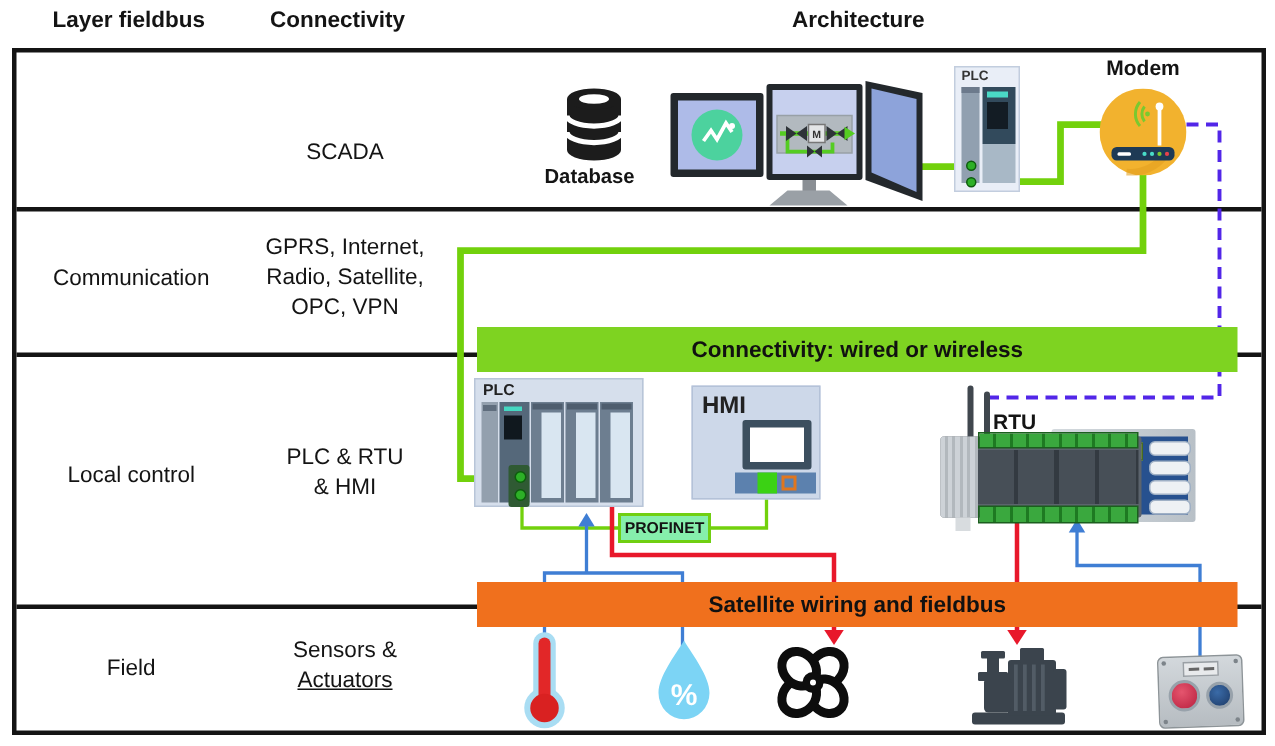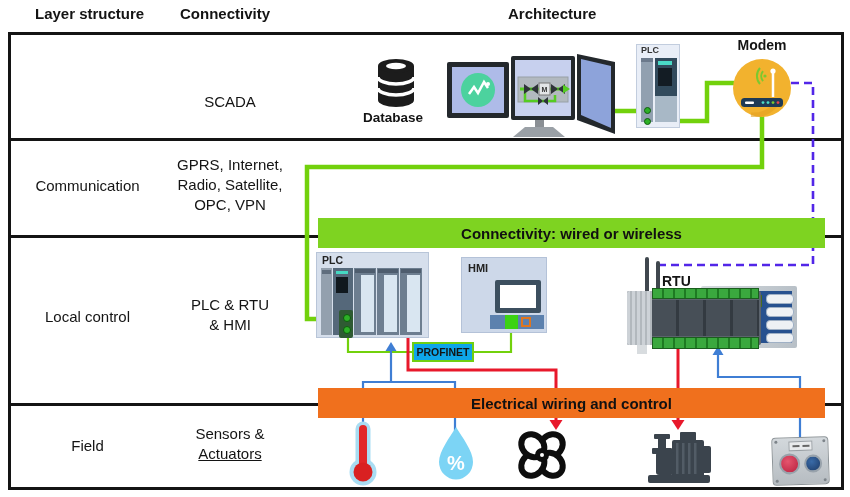--- a/index.html
+++ b/index.html
@@ -13,23 +13,23 @@
   .divider{position:absolute;left:0;right:0;height:2.5px;background:#141414;}
   .devlbl{position:absolute;font-weight:600;color:#141414;}
   .port{position:absolute;border-radius:50%;background:#2db027;border:1.5px solid #0d5c0d;box-sizing:border-box;}
   .iobtn{position:absolute;background:#eef1f4;border:1px solid #9fb0c5;border-radius:4px;width:26px;height:8px;left:60px;}
 </style>
 </head>
 <body>
 
 <div id="stage">
 
-  <div class="abs hdr" style="left:35px;top:5px;">Layer structure</div>
+  <div class="abs hdr" style="left:35px;top:5px;">Layer fieldbus</div>
   <div class="abs hdr" style="left:180px;top:5px;">Connectivity</div>
-  <div class="abs hdr" style="left:508px;top:5px;">Architecture</div>
+  <div class="abs hdr" style="left:528px;top:5px;">Architecture</div>
 
   <div class="abs" style="left:8px;top:32px;width:836px;height:458px;border:3px solid #141414;box-sizing:border-box;">
     <div class="divider" style="top:103px;"></div>
     <div class="divider" style="top:200px;"></div>
     <div class="divider" style="top:368px;"></div>
   </div>
 
   <div class="abs lbl" style="left:10px;top:176px;width:155px;">Communication</div>
   <div class="abs lbl" style="left:20px;top:307px;width:135px;">Local control</div>
   <div class="abs lbl" style="left:20px;top:436px;width:135px;">Field</div>
@@ -71,21 +71,21 @@
     <path d="M408,337 V370 H556 V421" stroke="#e8182b" stroke-width="3" fill="none"></path>
     <polygon points="556,430 549.5,420 562.5,420" fill="#e8182b"></polygon>
     <path d="M678,342 V421" stroke="#e8182b" stroke-width="3" fill="none"></path>
     <polygon points="678,430 671.5,420 684.5,420" fill="#e8182b"></polygon>
   </svg>
 
   <div class="bar" style="top:218px;background:#7ed321;z-index:2;">
     <span>Connectivity: wired or wireless</span>
   </div>
   <div class="bar" style="top:388px;background:#f0701d;z-index:2;">
-    <span>Electrical wiring and control</span>
+    <span>Satellite wiring and fieldbus</span>
   </div>
 
   <svg class="abs" style="left:370px;top:56px;z-index:3;" width="52" height="54" viewBox="0 0 52 54">
     <rect x="8" y="10" width="36" height="34" fill="#1c1c1c"></rect>
     <ellipse cx="26" cy="44" rx="18" ry="7" fill="#1c1c1c"></ellipse>
     <ellipse cx="26" cy="10" rx="18" ry="7" fill="#1c1c1c"></ellipse>
     <ellipse cx="26" cy="10" rx="10" ry="3.2" fill="#ffffff"></ellipse>
     <path d="M8,21 A18,7 0 0 0 44,21" stroke="#ffffff" stroke-width="3.5" fill="none"></path>
     <path d="M8,32 A18,7 0 0 0 44,32" stroke="#ffffff" stroke-width="3.5" fill="none"></path>
   </svg>
@@ -170,29 +170,29 @@
     <div class="abs" style="left:83px;top:15px;width:22px;height:67px;background:#6d7e90;">
       <div class="abs" style="left:1px;top:1px;width:20px;height:4px;background:#4e5d6e;"></div>
       <div class="abs" style="left:7px;top:7px;width:13px;height:57px;background:#d9e6f1;"></div>
     </div>
   </div>
   <div class="abs" style="left:339px;top:310px;width:14px;height:28px;background:#2f5a33;border-radius:2px;z-index:4;"></div>
   <div class="port" style="left:343px;top:314px;width:8px;height:8px;z-index:5;"></div>
   <div class="port" style="left:343px;top:326px;width:8px;height:8px;z-index:5;"></div>
 
   <div class="abs" style="left:461px;top:257px;width:86px;height:76px;background:#cdd8e9;border:1px solid #b4c2d8;box-sizing:border-box;z-index:3;">
-    <div class="abs" style="left:6px;top:4px;font-size:11px;font-weight:bold;color:#222;">HMI</div>
+    <div class="abs" style="left:6px;top:4px;font-size:16px;font-weight:bold;color:#222;">HMI</div>
     <div class="abs" style="left:33px;top:22px;width:46px;height:33px;background:#ffffff;border:5px solid #3c4f5f;box-sizing:border-box;border-radius:2px;"></div>
     <div class="abs" style="left:28px;top:57px;width:54px;height:14px;background:#5c81ae;">
       <div class="abs" style="left:15px;top:0;width:13px;height:14px;background:#3bd214;"></div>
       <div class="abs" style="left:31px;top:2px;width:10px;height:10px;border:2.5px solid #e0761e;box-sizing:border-box;"></div>
     </div>
   </div>
 
-  <div class="abs" style="left:412px;top:342px;width:62px;height:20px;background:#0ea5e9;border:2px solid #70cf12;box-sizing:border-box;
+  <div class="abs" style="left:412px;top:342px;width:62px;height:20px;background:#86efac;border:2px solid #70cf12;box-sizing:border-box;
               display:flex;align-items:center;justify-content:center;font-size:10.5px;font-weight:bold;z-index:3;">
     <span>PROFINET</span>
   </div>
 
   <div class="abs" style="left:645px;top:257px;width:3.5px;height:40px;background:#40474e;border-radius:2px;z-index:3;"></div>
   <div class="abs" style="left:656px;top:261px;width:3.5px;height:38px;background:#40474e;border-radius:2px;z-index:3;"></div>
   <div class="devlbl" style="left:662px;top:273px;font-size:14px;z-index:5;">RTU</div>
 
   <div class="abs" style="left:701px;top:286px;width:96px;height:62px;background:linear-gradient(90deg,#d4dade,#b8c0c7);border-radius:2px;z-index:3;">
     <div class="abs" style="left:5px;top:5px;right:5px;bottom:5px;background:#27518f;">

